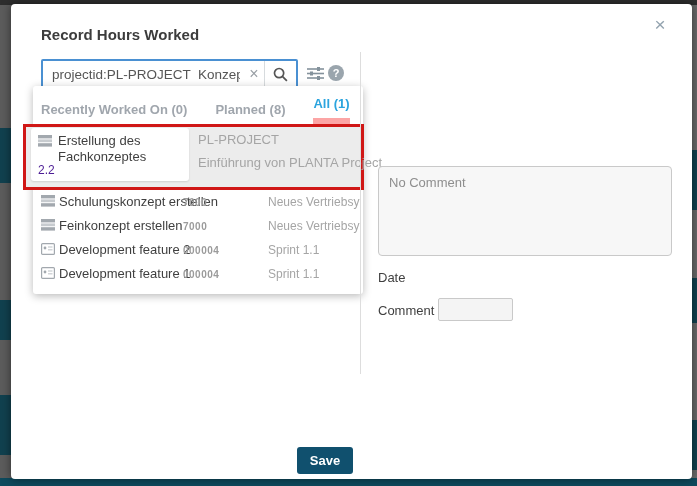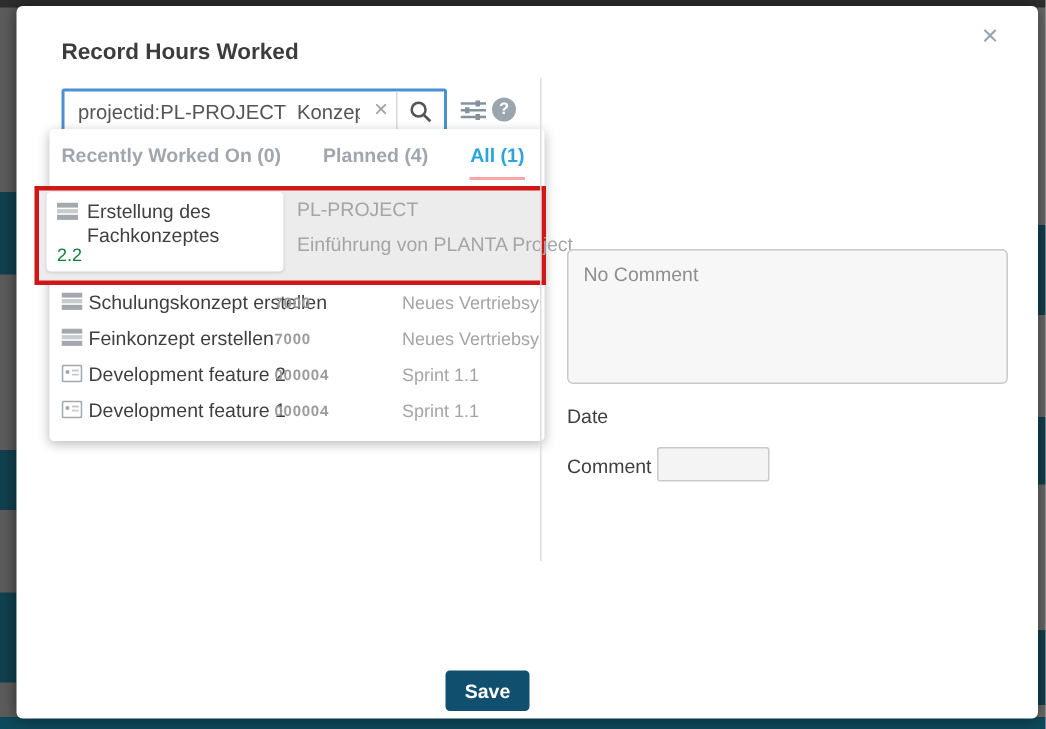--- a/index.html
+++ b/index.html
@@ -58,41 +58,41 @@
     background:#9aa5ad; color:#fff; border-radius:50%;
     font-size:11px; font-weight:bold; text-align:center; line-height:16px;
     cursor:pointer;
   }
   
   .dropdown {
     position:absolute; left:22px; top:82px; width:330px; height:208px;
     background:#fff; border-radius:3px;
     box-shadow:0 2px 8px rgba(0,0,0,.28);
   }
-  .tabs { position:absolute; left:8px; top:10px; display:flex; gap:28px; }
+  .tabs { position:absolute; left:8px; top:10px; display:flex; gap:28px;align-items:flex-end; }
   .tab {
     font-size:13px; font-weight:bold; color:#a0a6ad;
     padding-bottom:7px; cursor:pointer; white-space:nowrap;
   }
-  .tab.active { color:#2ba4de; border-bottom:2px solid #fca5a5; }
+  .tab.active { color:#2ba4de; border-bottom:6px solid #fca5a5; }
   
   .selected-frame {
     position:absolute; left:-10px; top:38px; width:341px; height:66px;
     border:3px solid #d01716; background:#ececec;
   }
   .sel-card {
     position:absolute; left:5px; top:1px; width:158px; height:53px;
     background:#fff; border-radius:3px; box-shadow:0 1px 2px rgba(0,0,0,.12);
   }
   .sel-card .task-glyph { position:absolute; left:7px; top:7px; }
   .sel-title {
     position:absolute; left:27px; top:5px; width:124px;
     font-size:13px; line-height:16px; color:#3f3f3f;
   }
-  .sel-wbs { position:absolute; left:7px; top:35px; font-size:12px; color:#15803d; }
+  .sel-wbs { position:absolute; left:7px; top:35px; font-size:12px; color:#4c1d95; }
   .sel-proj-id   { position:absolute; left:172px; top:5px;  font-size:13px; color:#a5a5a5; }
   .sel-proj-name { position:absolute; left:172px; top:28px; font-size:13px; color:#a5a5a5; white-space:nowrap; }
   
   .rows { position:absolute; left:0; top:104px; width:395px; }
   .row { position:relative; height:24px; cursor:pointer; }
   .row .row-icon { position:absolute; left:8px; top:5px; }
   .row .row-name { position:absolute; left:26px; top:4px; font-size:13px; color:#3f3f3f; white-space:nowrap; }
   .row .row-id   { position:absolute; left:150px; top:7px; font-size:10px; color:#9b9b9b; letter-spacing:.5px;font-weight:bold; }
   .row .row-proj { position:absolute; left:235px; top:5px; width:92px; font-size:12px; color:#a5a5a5; white-space:nowrap; overflow:hidden; }
   
@@ -165,21 +165,21 @@
       <rect x="3" y="6.5" width="3" height="4" fill="#84929c"></rect>
       <rect x="10" y="11" width="3" height="4" fill="#84929c"></rect>
     </svg>
   </span>
   <span class="help-icon">?</span>
 
   <div class="dropdown">
 
     <div class="tabs">
       <div class="tab">Recently Worked On (0)</div>
-      <div class="tab">Planned (4)</div>
+      <div class="tab">Planned (8)</div>
       <div class="tab active">All (1)</div>
     </div>
 
     <div class="selected-frame">
       <div class="sel-card">
         <span class="task-glyph">
           <svg width="14" height="12" viewBox="0 0 14 12">
             <rect x="0" y="0" width="14" height="3.4" fill="#a2a8ae"></rect>
             <rect x="0" y="4.4" width="14" height="2.8" fill="#c7cbcf"></rect>
             <rect x="0" y="8.2" width="14" height="3.4" fill="#a2a8ae"></rect>

